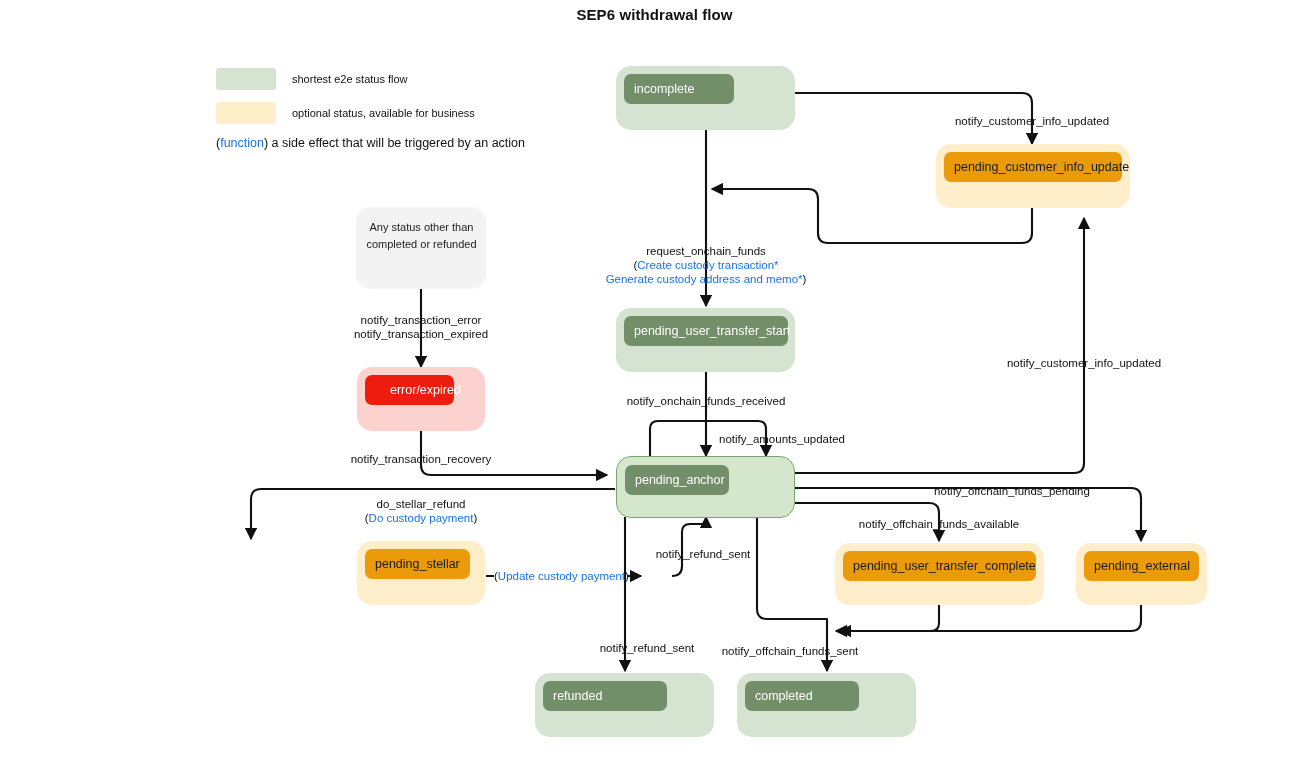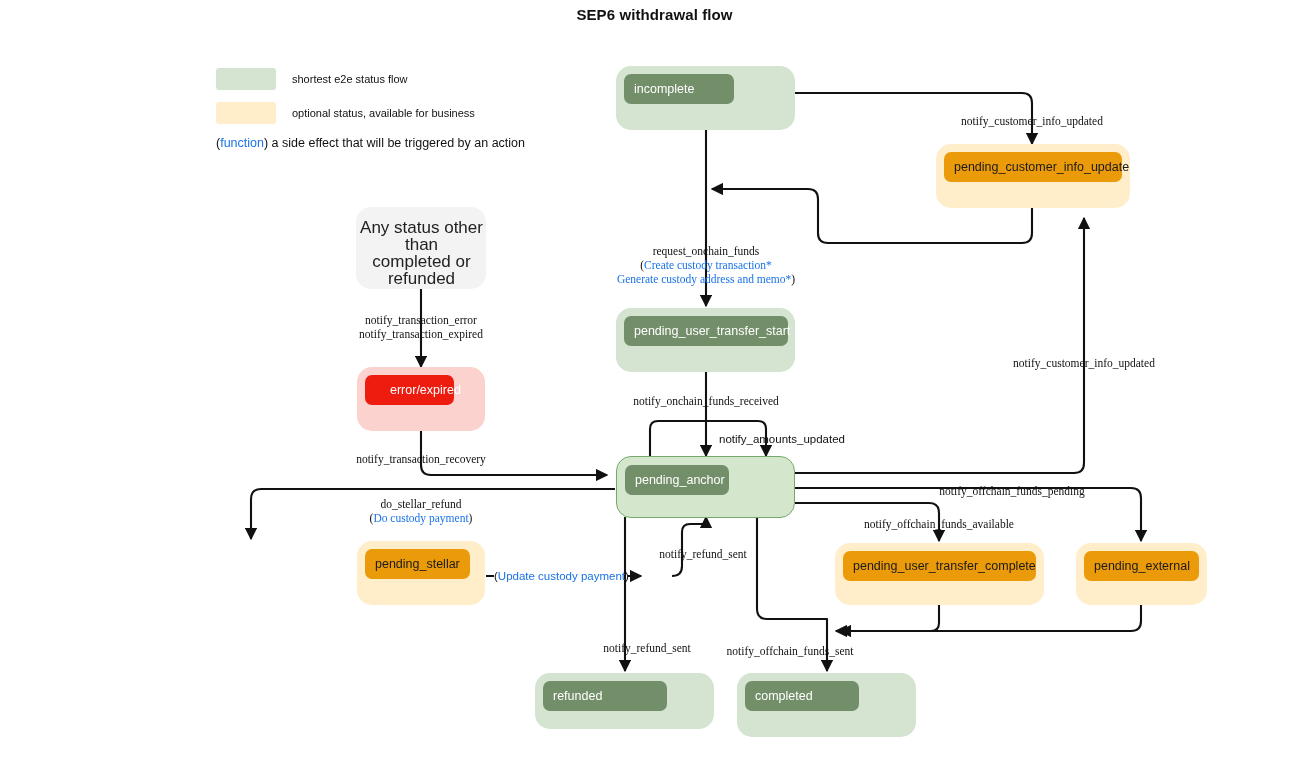--- a/index.html
+++ b/index.html
@@ -35,29 +35,29 @@
   .node-green .inner{background:#738f69;color:#ffffff;}
   .node-anchor{background:#d4e7cd;border:1.3px solid #77a86b;}
   .node-anchor .inner{background:#738f69;color:#ffffff;}
   .node-orange{background:#ffeec9;}
   .node-orange .inner{background:#eb9b09;color:#1a1a1a;}
   .node-red{background:#fbd2ce;}
   .node-red .inner{background:#ee1b0f;color:#ffffff;padding-left:25px;}
   .node-gray{background:#f3f3f3;}
   .node-gray .plaintext{
     position:absolute;left:1px;right:0;top:12px;text-align:center;
-    font-size:17px;color:#222;line-height:17px;
+    font-size:11px;color:#222;line-height:17px;
   }
 
   
   .elabel{
     position:absolute;font-size:11.5px;color:#111;white-space:nowrap;
     line-height:14px;
   }
-  .elabel.ctr{transform:translateX(-50%);font-family:Liberation Serif, serif;}
+  .elabel.ctr{transform:translateX(-50%);}
 </style>
 </head>
 <body>
 
 <div id="stage">
 
   <div class="title">SEP6 withdrawal flow</div>
 
   <div class="legend">
     <div class="legend-row">
@@ -173,21 +173,21 @@
   </div>
 
   <div class="node node-orange" style="left:835px;top:543px;width:209px;height:62px;">
     <div class="inner" style="width:193px;">pending_user_transfer_complete</div>
   </div>
 
   <div class="node node-orange" style="left:1076px;top:543px;width:131px;height:62px;">
     <div class="inner" style="width:115px;">pending_external</div>
   </div>
 
-  <div class="node node-green" style="left:535px;top:673px;width:179px;height:56px;">
+  <div class="node node-green" style="left:535px;top:673px;width:179px;height:64px;">
     <div class="inner" style="width:124px;">refunded</div>
   </div>
 
   <div class="node node-green" style="left:737px;top:673px;width:179px;height:64px;">
     <div class="inner" style="width:114px;">completed</div>
   </div>
 
 </div>
 
 </body></html>

